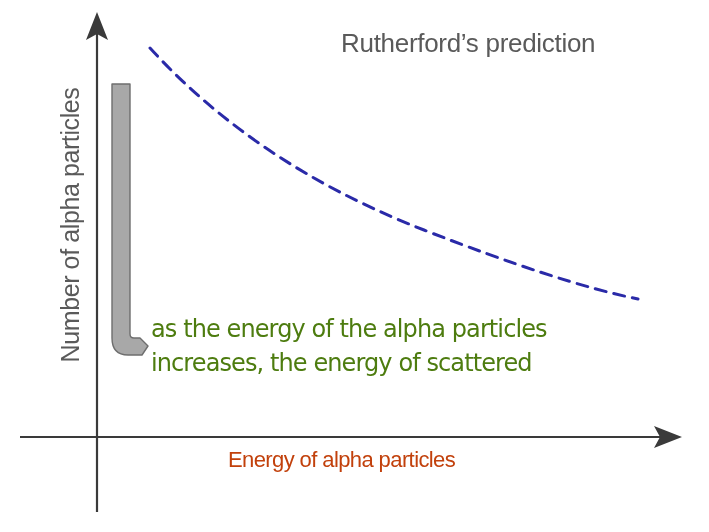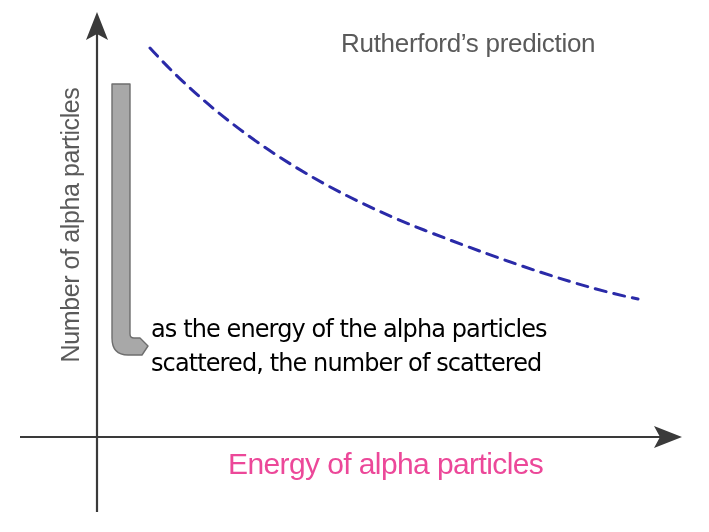--- a/index.html
+++ b/index.html
@@ -7,34 +7,34 @@
     .canvas { position: absolute; left: 4px; top: 0; width: 709px; height: 532px; }
     .title {
       position: absolute; left: 337px; top: 28px;
       font-family: "Liberation Sans", "DejaVu Sans", sans-serif;
       font-size: 26px; color: #5a5a5a; white-space: nowrap;
       letter-spacing: -0.3px;
     }
     .xlabel {
       position: absolute; left: 224px; top: 447px;
       font-family: "Liberation Sans", "DejaVu Sans", sans-serif;
-      font-size: 30px; color: #ec4899; white-space: nowrap;
+      font-size: 22px; color: #c2410c; white-space: nowrap;
       letter-spacing: -0.6px;
     }
     .ylabel {
       position: absolute; left: 66px; top: 225px;
       transform: translate(-50%, -50%) rotate(-90deg);
       font-family: "Liberation Sans", "DejaVu Sans", sans-serif;
       font-size: 25px; color: #5a5a5a; white-space: nowrap;
       letter-spacing: -0.4px;
     }
     .annotation {
       position: absolute; left: 147px; top: 312px;
       font-family: "DejaVu Sans", sans-serif;
-      font-size: 24px; line-height: 34px; color: #000000;
+      font-size: 24px; line-height: 34px; color: #4d7c0f;
       letter-spacing: -0.9px;
     }
     .annotation div { white-space: nowrap; }
   </style>
 </head>
 <body>
 
 <div class="canvas">
   <svg width="709" height="532" viewBox="0 0 709 532" xmlns="http://www.w3.org/2000/svg" style="position:absolute;left:0;top:0;">
 
@@ -52,15 +52,15 @@
 
     <path d="M108,84 L126,84 L126,334 Q126,338 130,338 L136,338 L144,346 L138,355 L124,355 Q108,355 108,338 Z" fill="#a8a8a8" stroke="#6e6e6e" stroke-width="1.4" stroke-linejoin="round"></path>
   </svg>
 
   <div class="title">Rutherford’s prediction</div>
   <div class="ylabel">Number of alpha particles</div>
   <div class="xlabel">Energy of alpha particles</div>
 
   <div class="annotation">
     <div>as the energy of the alpha particles</div>
-    <div>scattered, the number of scattered</div>
+    <div>increases, the energy of scattered</div>
   </div>
 </div>
 
 </body></html>

